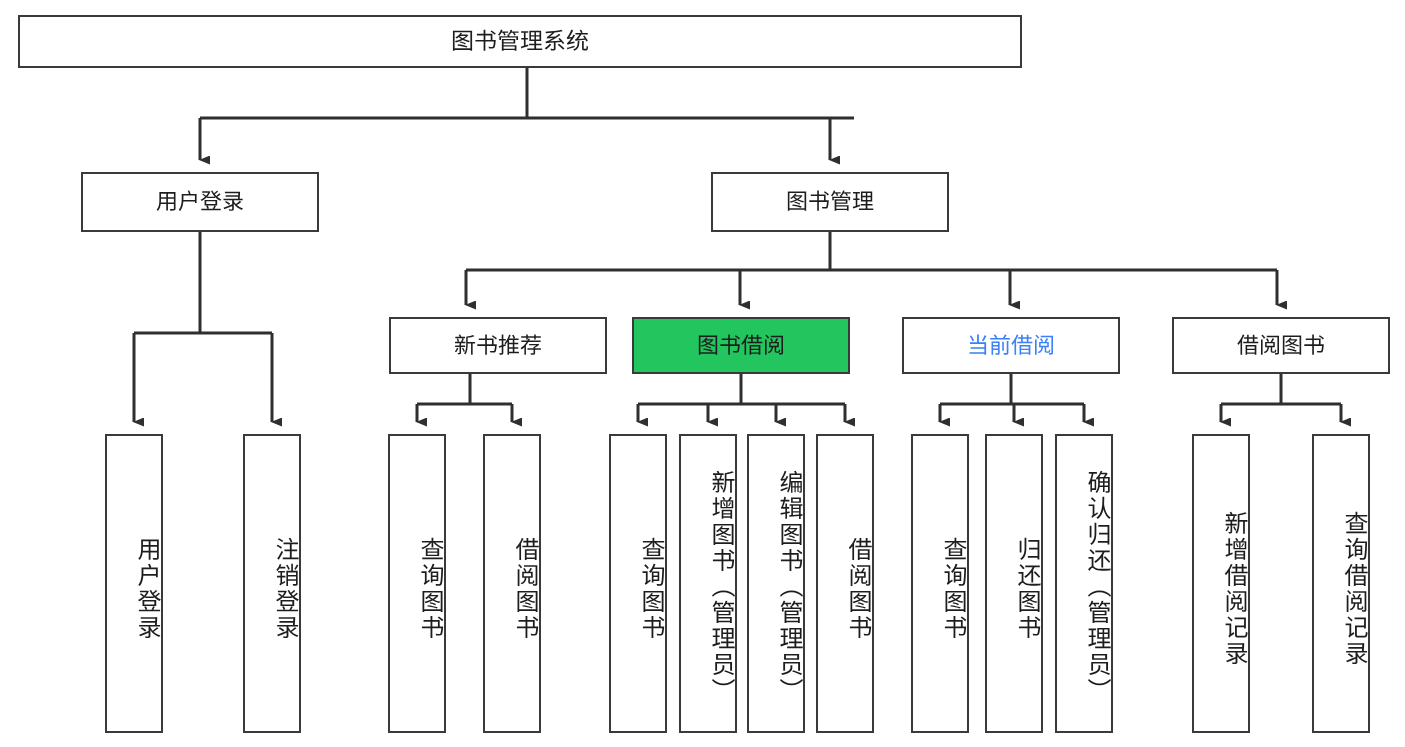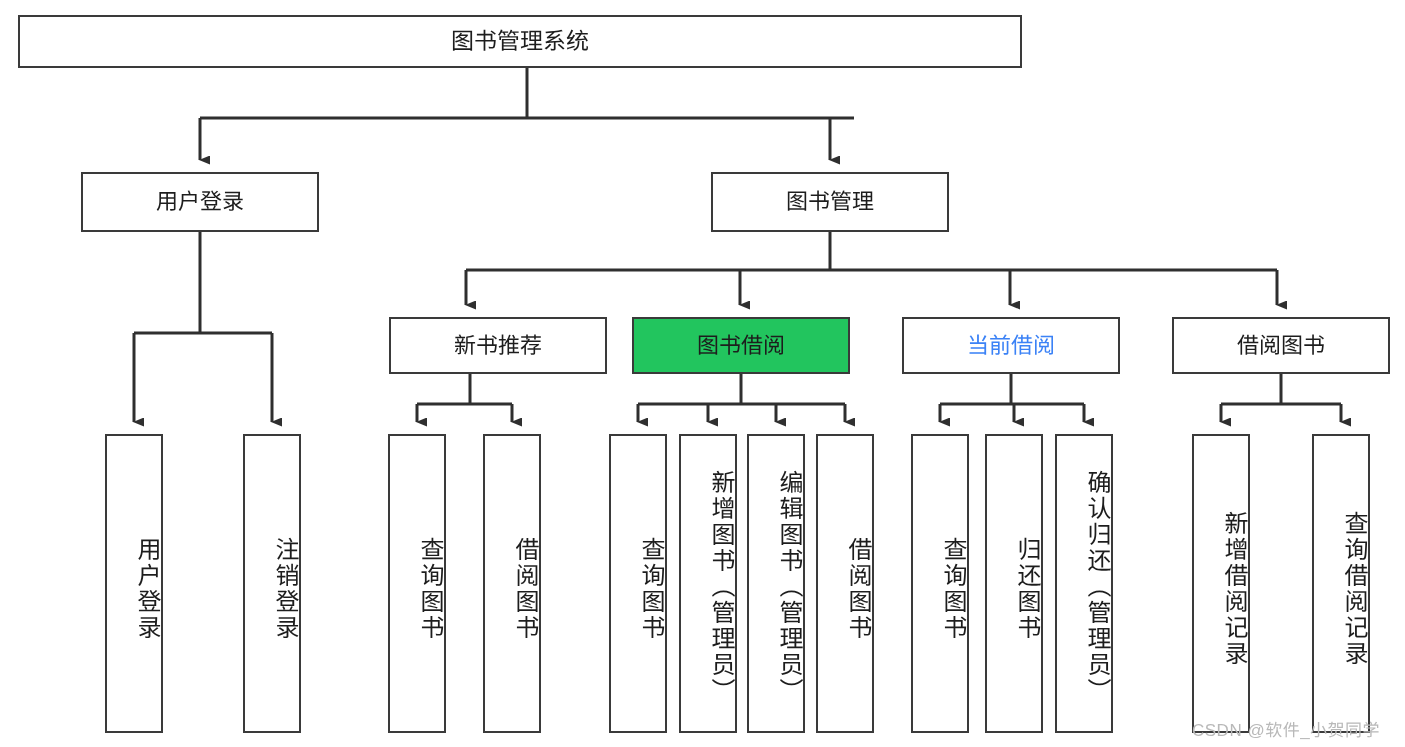--- a/index.html
+++ b/index.html
@@ -193,15 +193,14 @@
   <div class="node vertical tall-text" style="left: 1055px; top: 434px; width: 58px; height: 299px; border-color: rgb(58, 58, 58); background: rgb(255, 255, 255); color: rgb(29, 29, 29);">
     <span>确认归还（管理员）</span>
   </div>
   <div class="node vertical" style="left: 1192px; top: 434px; width: 58px; height: 299px; border-color: rgb(58, 58, 58); background: rgb(255, 255, 255); color: rgb(29, 29, 29);">
     <span>新增借阅记录</span>
   </div>
   <div class="node vertical" style="left: 1312px; top: 434px; width: 58px; height: 299px; border-color: rgb(58, 58, 58); background: rgb(255, 255, 255); color: rgb(29, 29, 29);">
     <span>查询借阅记录</span>
   </div>
 
-  <div class="watermark" style="left: 1192px; top: 716px; color: rgb(185, 185, 185);">CSDN @软件_小贺同学</div>
 
 </div>
 
 </body></html>

